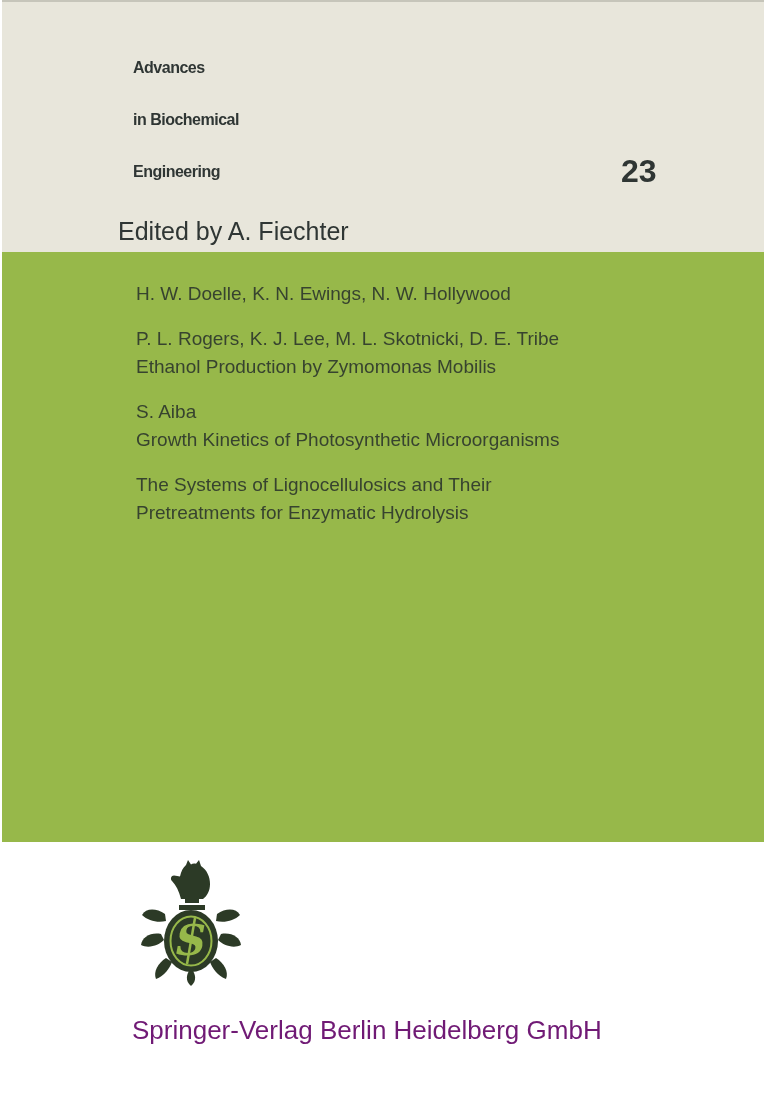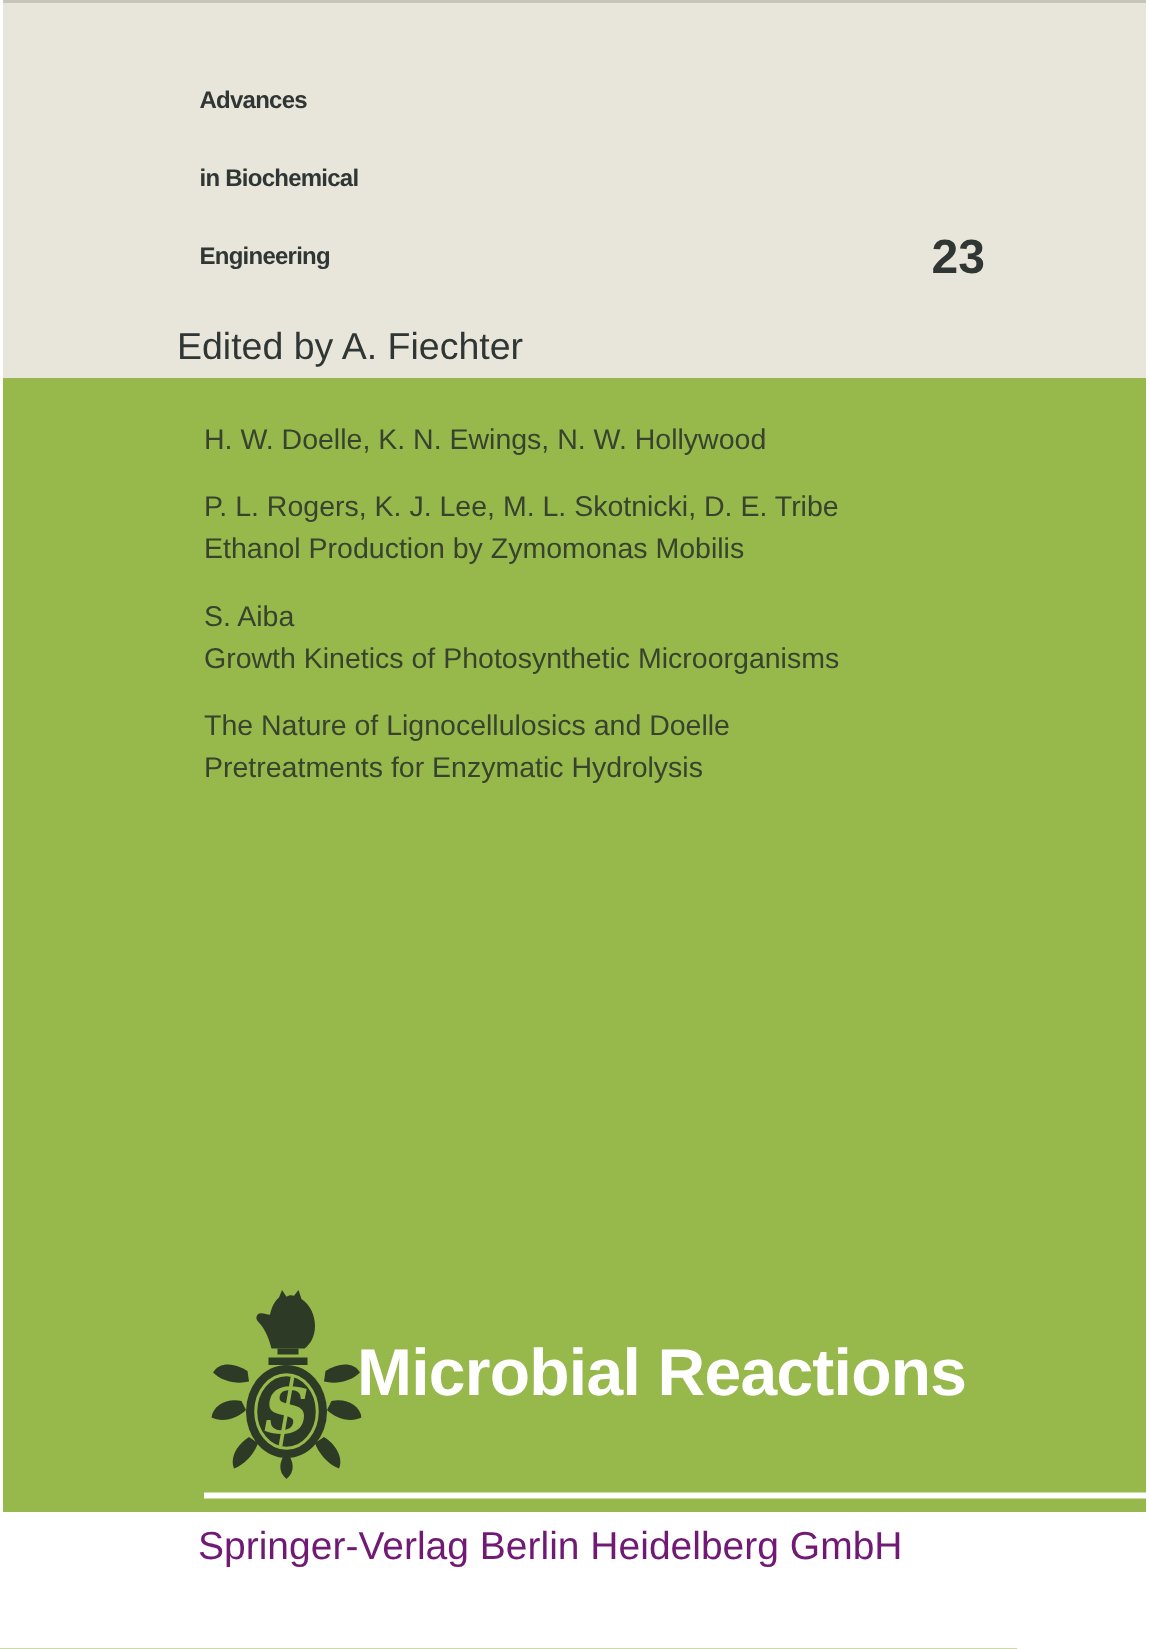--- a/index.html
+++ b/index.html
@@ -1,21 +1,21 @@
 <!DOCTYPE html>
 <html><head>
 <meta charset="utf-8">
 <style>
   html, body { margin: 0; padding: 0; }
   body {
     width: 766px; height: 1099px; overflow: hidden;
     background: #ffffff;
     font-family: "Liberation Sans", sans-serif;
   }
-  .cover { position: relative; width: 766px; height: 1008px; background: #ffffff; }
+  .cover { position: relative; width: 766px; height: 842px; background: #ffffff; }
 
   
   .top {
     position: absolute; top: 0; left: 2px; right: 2px; height: 252px;
     background: #e8e6db;
   }
   .top::before {
     content: ""; position: absolute; top: 0; left: 0; right: 0; height: 2px;
     background: #c6c5ba;
   }
@@ -83,21 +83,21 @@
         </div>
         <div class="toc-block">
           <div>P. L. Rogers, K. J. Lee, M. L. Skotnicki, D. E. Tribe</div>
           <div>Ethanol Production by Zymomonas Mobilis</div>
         </div>
         <div class="toc-block">
           <div>S. Aiba</div>
           <div>Growth Kinetics of Photosynthetic Microorganisms</div>
         </div>
         <div class="toc-block">
-          <div>The Nature of Lignocellulosics and Doelle</div>
+          <div>The Systems of Lignocellulosics and Their</div>
           <div>Pretreatments for Enzymatic Hydrolysis</div>
         </div>
       </div>
 
     <div class="logo">
       <svg width="104" height="128" viewBox="0 0 104 128" xmlns="http://www.w3.org/2000/svg" aria-hidden="true">
         <g fill="#2c3a26">
 
           <path d="M44,41 C42,33 39,27 35,23 C33,21 34,17.5 37,17.5 C39.5,17.5 41,18.5 43,18.5 C44,13.5 46,9.5 49,7 L51,2 L54,6.5 C55.3,5.6 57,5 59,5.8 L62,2 L64,8 C70,12 73,19 73,26 C73,33 70,38 66,41 Z"></path>
 

